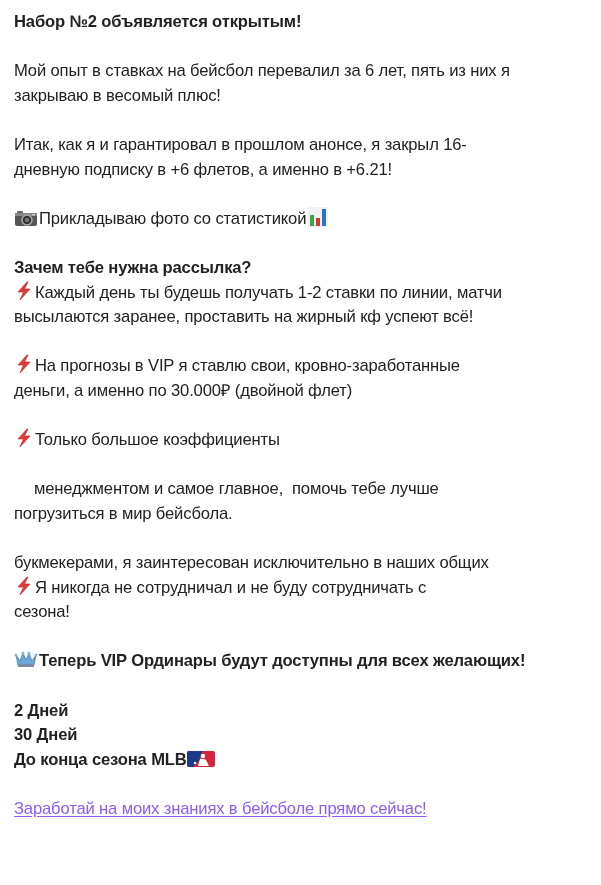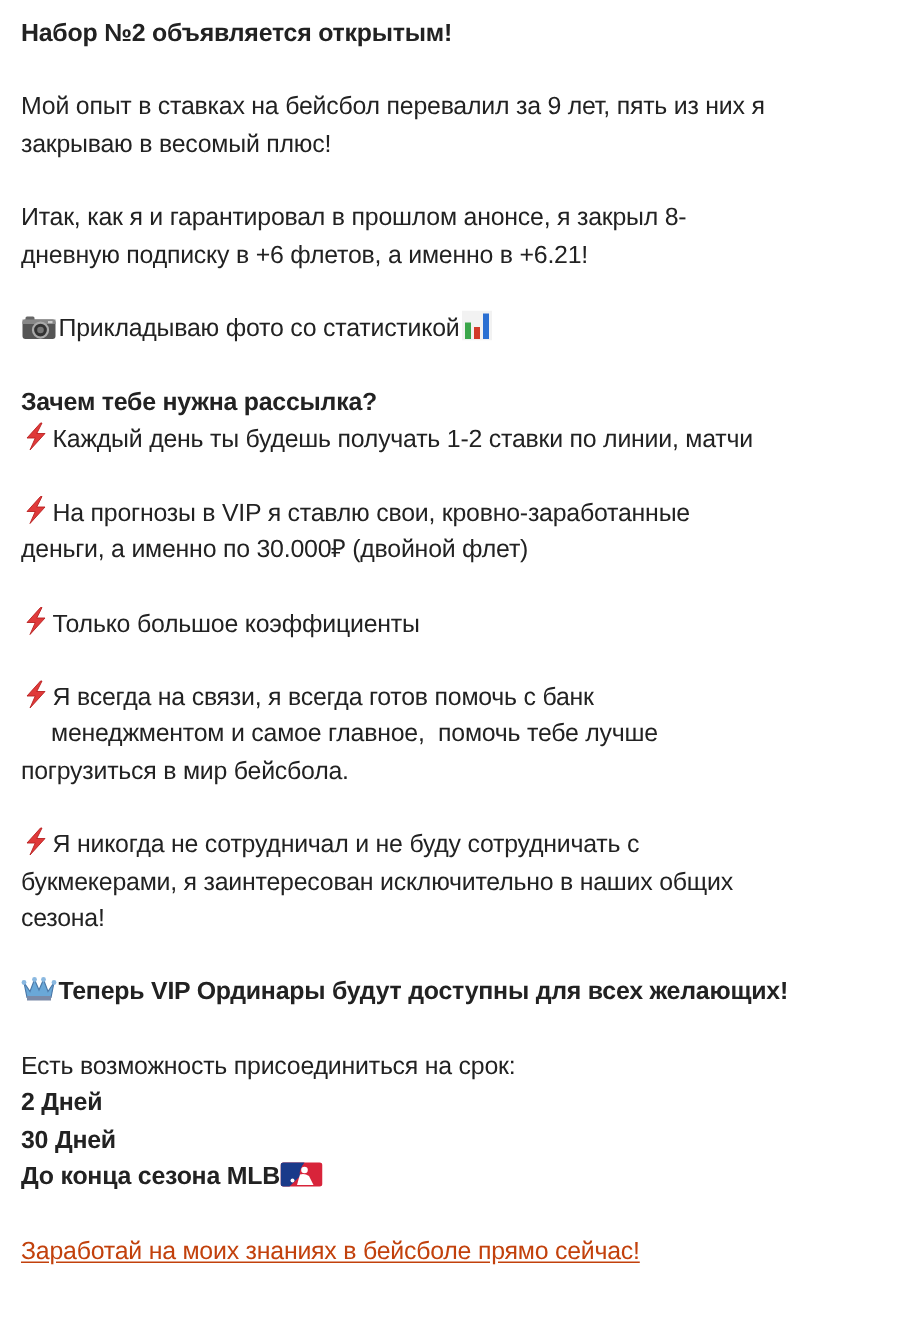--- a/index.html
+++ b/index.html
@@ -25,45 +25,45 @@
       letter-spacing: -0.15px;
     }
     .line {
       display: block;
       white-space: nowrap;
       height: 24.6px;
     }
     .blank { display: block; height: 24.6px; }
     .bold { font-weight: bold; }
     .link {
-      color: #c2410c;
+      color: #8b5cf6;
       text-decoration: underline;
       text-underline-offset: 2px;
       cursor: pointer;
     }
     .emoji {
       display: inline-block;
       vertical-align: -3px;
       margin-right: 1px;
     }
     .emoji svg { display: block; }
   </style>
 </head>
 <body>
 
 <div class="post">
 
   <span class="line bold">Набор №2 объявляется открытым!</span>
   <span class="blank"></span>
 
-  <span class="line">Мой опыт в ставках на бейсбол перевалил за 9 лет, пять из них я</span>
+  <span class="line">Мой опыт в ставках на бейсбол перевалил за 6 лет, пять из них я</span>
   <span class="line">закрываю в весомый плюс!</span>
   <span class="blank"></span>
 
-  <span class="line">Итак, как я и гарантировал в прошлом анонсе, я закрыл 8-</span>
+  <span class="line">Итак, как я и гарантировал в прошлом анонсе, я закрыл 16-</span>
   <span class="line">дневную подписку в +6 флетов, а именно в +6.21!</span>
   <span class="blank"></span>
 
   <span class="line">
     <span class="emoji">
       <svg width="24" height="18" viewBox="0 0 24 18">
         <rect x="1" y="4" width="22" height="13" rx="2" fill="#555"></rect>
         <rect x="3" y="2" width="6" height="3" rx="1" fill="#666"></rect>
         <rect x="1" y="4" width="22" height="3" fill="#888"></rect>
         <circle cx="13" cy="11" r="5" fill="#333" stroke="#aaa" stroke-width="1.5"></circle>
@@ -83,20 +83,21 @@
 
   <span class="line bold">Зачем тебе нужна рассылка?</span>
 
   <span class="line">
     <span class="emoji">
       <svg width="20" height="20" viewBox="0 0 20 20">
         <path d="M13 1 L4 11 L9.5 11 L6 19 L16 8 L10.5 8 L14 1 Z" fill="#e03a3a" stroke="#b82020" stroke-width="0.6"></path>
       </svg>
     </span><span>Каждый день ты будешь получать 1-2 ставки по линии, матчи</span>
   </span>
+  <span class="line">высылаются заранее, проставить на жирный кф успеют всё!</span>
   <span class="blank"></span>
 
   <span class="line">
     <span class="emoji">
       <svg width="20" height="20" viewBox="0 0 20 20">
         <path d="M13 1 L4 11 L9.5 11 L6 19 L16 8 L10.5 8 L14 1 Z" fill="#e03a3a" stroke="#b82020" stroke-width="0.6"></path>
       </svg>
     </span><span>На прогнозы в VIP я ставлю свои, кровно-заработанные</span>
   </span>
   <span class="line">деньги, а именно по 30.000₽ (двойной флет)</span>
@@ -104,57 +105,49 @@
 
   <span class="line">
     <span class="emoji">
       <svg width="20" height="20" viewBox="0 0 20 20">
         <path d="M13 1 L4 11 L9.5 11 L6 19 L16 8 L10.5 8 L14 1 Z" fill="#e03a3a" stroke="#b82020" stroke-width="0.6"></path>
       </svg>
     </span><span>Только большое коэффициенты</span>
   </span>
   <span class="blank"></span>
 
-  <span class="line">
-    <span class="emoji">
-      <svg width="20" height="20" viewBox="0 0 20 20">
-        <path d="M13 1 L4 11 L9.5 11 L6 19 L16 8 L10.5 8 L14 1 Z" fill="#e03a3a" stroke="#b82020" stroke-width="0.6"></path>
-      </svg>
-    </span><span>Я всегда на связи, я всегда готов помочь с банк</span>
-  </span>
   <span class="line" style="white-space:pre;margin-left:20px;">менеджментом и самое главное,  помочь тебе лучше</span>
   <span class="line">погрузиться в мир бейсбола.</span>
   <span class="blank"></span>
 
+  <span class="line">букмекерами, я заинтересован исключительно в наших общих</span>
   <span class="line">
     <span class="emoji">
       <svg width="20" height="20" viewBox="0 0 20 20">
         <path d="M13 1 L4 11 L9.5 11 L6 19 L16 8 L10.5 8 L14 1 Z" fill="#e03a3a" stroke="#b82020" stroke-width="0.6"></path>
       </svg>
     </span><span>Я никогда не сотрудничал и не буду сотрудничать с</span>
   </span>
-  <span class="line">букмекерами, я заинтересован исключительно в наших общих</span>
   <span class="line">сезона!</span>
   <span class="blank"></span>
 
   <span class="line bold">
     <span class="emoji">
       <svg width="24" height="20" viewBox="0 0 24 20">
         <path d="M2 6 L6 12 L9 4 L12 11 L15 4 L18 12 L22 6 L20 16 L4 16 Z" fill="#6aa8d8" stroke="#4a78a8" stroke-width="0.8"></path>
         <rect x="4" y="15" width="16" height="3" fill="#7a8aa8"></rect>
         <circle cx="2" cy="6" r="1.6" fill="#8ab8e0"></circle>
         <circle cx="9" cy="4" r="1.6" fill="#8ab8e0"></circle>
         <circle cx="15" cy="4" r="1.6" fill="#8ab8e0"></circle>
         <circle cx="22" cy="6" r="1.6" fill="#8ab8e0"></circle>
       </svg>
     </span><span>Теперь VIP Ординары будут доступны для всех желающих!</span>
   </span>
   <span class="blank"></span>
 
-  <span class="line">Есть возможность присоединиться на срок:</span>
   <span class="line bold">2 Дней</span>
   <span class="line bold">30 Дней</span>
   <span class="line bold">
     <span>До конца сезона MLB</span><span class="emoji">
       <svg width="28" height="18" viewBox="0 0 28 18">
         <rect x="0" y="1" width="28" height="16" rx="2" fill="#d8243a"></rect>
         <path d="M0 3 Q0 1 2 1 L16 1 Q12 6 13 10 L10 13 L6 17 L2 17 Q0 17 0 15 Z" fill="#1a3a8a"></path>
         <circle cx="16" cy="6" r="2.2" fill="#ffffff"></circle>
         <path d="M13 9 Q16 8 19 10 L22 16 L11 16 Q12 12 13 9 Z" fill="#ffffff"></path>
         <circle cx="8" cy="13" r="1.3" fill="#ffffff"></circle>

